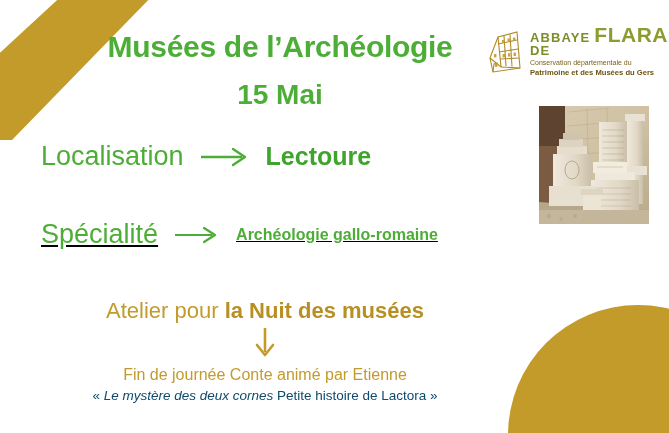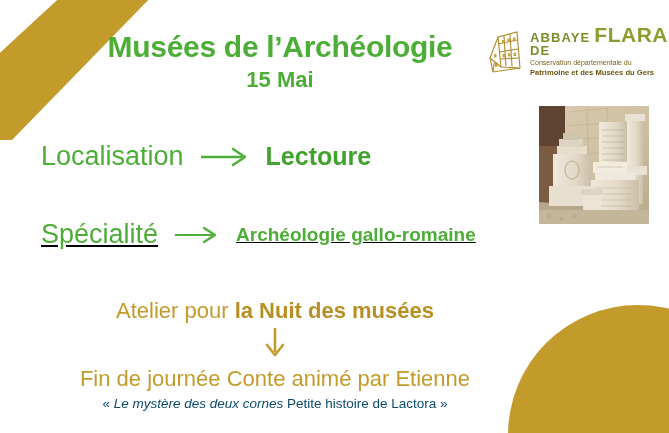--- a/index.html
+++ b/index.html
@@ -49,23 +49,23 @@
   .main-title {
     color: #4CAE36;
     font-size: 30px;
     font-weight: bold;
     letter-spacing: -0.3px;
     line-height: 1.15;
     white-space: nowrap;
   }
   .sub-title {
     color: #4CAE36;
-    font-size: 22px;
-    font-weight: bold;
-    margin-top: 2px;
+    font-size: 28px;
+    font-weight: bold;
+    margin-top: 14px;
   }
 
   
   .logo {
     position: absolute;
     left: 484px;
     top: 26px;
     width: 180px;
     height: 50px;
     display: flex;
@@ -145,52 +145,51 @@
     font-size: 27px;
     font-weight: normal;
   }
   .value-green-lg {
     color: #3FA32C;
     font-size: 25px;
     font-weight: bold;
   }
   .value-green-sm {
     color: #4CAE36;
-    font-size: 19px;
+    font-size: 16px;
     font-weight: bold;
     text-align: center;
   }
   .arrow-right {
     margin: 0 16px;
     display: inline-flex;
     align-items: center;
   }
 
   
   .gold-block {
     position: absolute;
     left: 0;
     top: 298px;
     width: 530px;
     text-align: center;
     z-index: 5;
-    margin-left: 10px;
   }
   .gold-line1 {
     color: #C29B2B;
     font-size: 22px;
   }
   .gold-line1 b { font-weight: bold; color: #B88F22; }
   .arrow-down {
     margin: 2px auto 0;
     display: block;
   }
   .gold-line2 {
     color: #C29B2B;
-    font-size: 22px;
+    font-size: 16px;
     margin-top: 2px;
   }
   .gold-line3 {
     color: #0c4a6e;
     font-size: 13.5px;
     margin-top: 4px;
   }
   .gold-line3 i { font-style: italic; }
 </style>
 </head>

